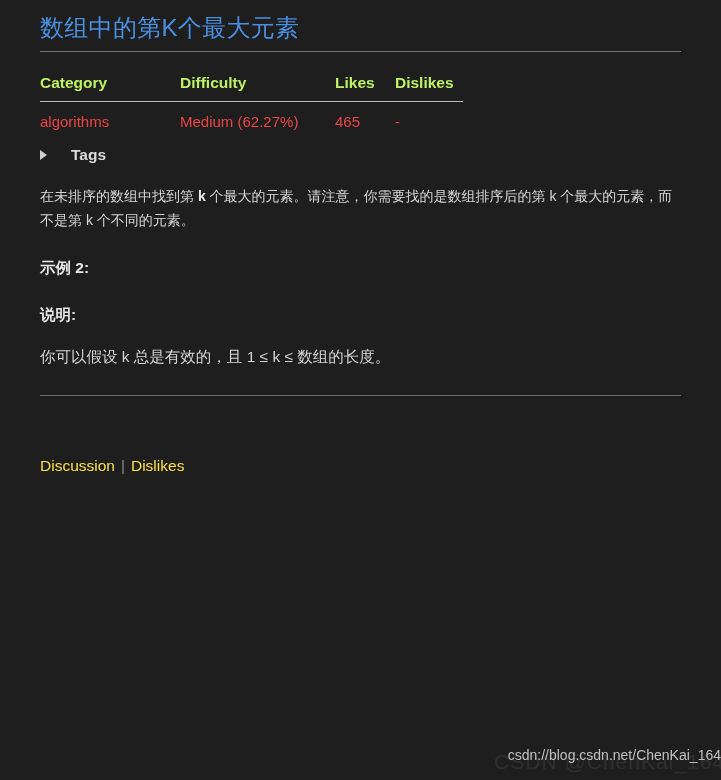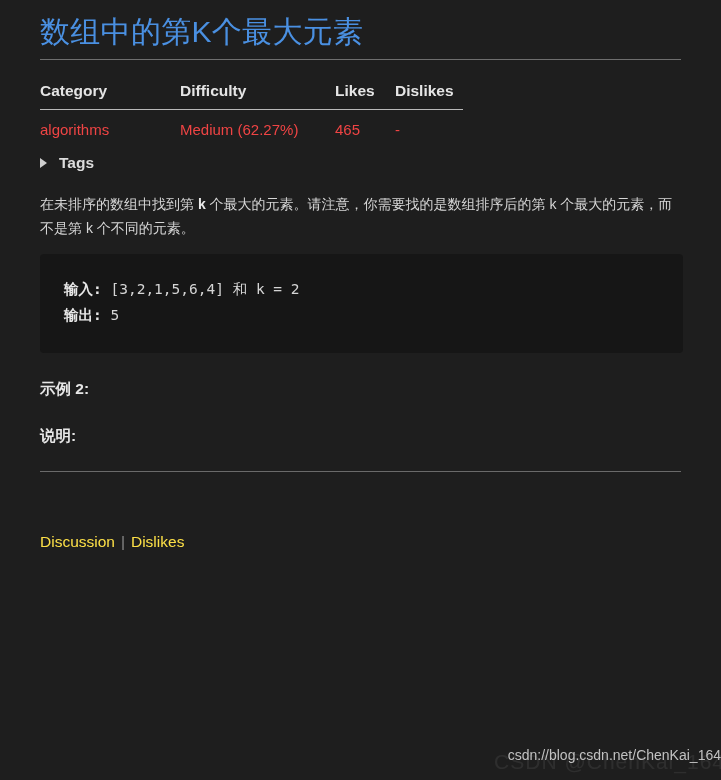--- a/index.html
+++ b/index.html
@@ -10,21 +10,21 @@
     background: #1e1e1e;
     font-family: "Liberation Sans", "DejaVu Sans", sans-serif;
     color: #d8d8d8;
     overflow: hidden;
   }
   .page { padding: 0 40px; position: relative; height: 780px; }
 
   
   .title {
     color: #4a90e2;
-    font-size: 30px;
+    font-size: 24px;
     font-weight: 400;
     line-height: 1.25;
     margin: 0;
     padding-top: 13px;
     letter-spacing: .3px;
   }
   .rule {
     height: 1px;
     background: #6e6e6e;
     border: 0;
@@ -35,21 +35,21 @@
   table.meta {
     border-collapse: collapse;
     margin-top: 22px;
     width: 423px;
     table-layout: fixed;
   }
   table.meta th {
     text-align: left;
     font-size: 15.5px;
     font-weight: bold;
-    color: #e5e5e5;
+    color: #bef264;
     padding: 0 0 9px 0;
     border-bottom: 1px solid #b9b9b9;
     white-space: nowrap;
   }
   table.meta td {
     font-size: 15px;
     color: #ef4444;
     padding: 11px 0 0 0;
     white-space: nowrap;
   }
@@ -58,21 +58,21 @@
   .col-likes { width: 60px; }
   .col-dis   { width: 68px; }
   td.c-dis, th.h-dis { text-align: left; }
   td.c-dis { padding-left: 8px; }
 
   
   .collapse-list { margin-top: 16px; }
   .collapse-row {
     display: flex;
     align-items: center;
-    gap: 12px;
+    gap: 24px;
     font-size: 15.5px;
     font-weight: bold;
     color: #dcdcdc;
     margin-bottom: 6px;
     cursor: pointer;
     user-select: none;
   }
   .tri {
     width: 0; height: 0;
     border-left: 7px solid #cfcfcf;
@@ -205,26 +205,25 @@
 
   <div class="collapse-list">
     <div class="collapse-row">
       <span class="tri"></span>
       <span>Tags</span>
     </div>
   </div>
 
   <p class="desc"><span>在未排序的数组中找到第 </span><b>k</b><span> 个最大的元素。请注意，你需要找的是数组排序后的第 k 个最大的元素，而不是第 k 个不同的元素。</span></p>
 
-  <pre class="code"><b>输入:</b><span> [3,2,1,5,6,4] 和 k = 2</span>
-<b>输出:</b><span> 5</span></pre>
 
   <p class="section-head">示例 2:</p>
 
   <p class="section-head">说明:</p>
+  <p class="note">你可以假设 k 总是有效的，且 1 ≤ k ≤ 数组的长度。</p>
 
   <hr class="rule-bottom">
 
   <div class="footer">
     <a>Discussion</a>
     <span class="sep">|</span>
     <a>Dislikes</a>
   </div>
 
   <div class="watermark-ghost">CSDN @ChenKai_164</div>

